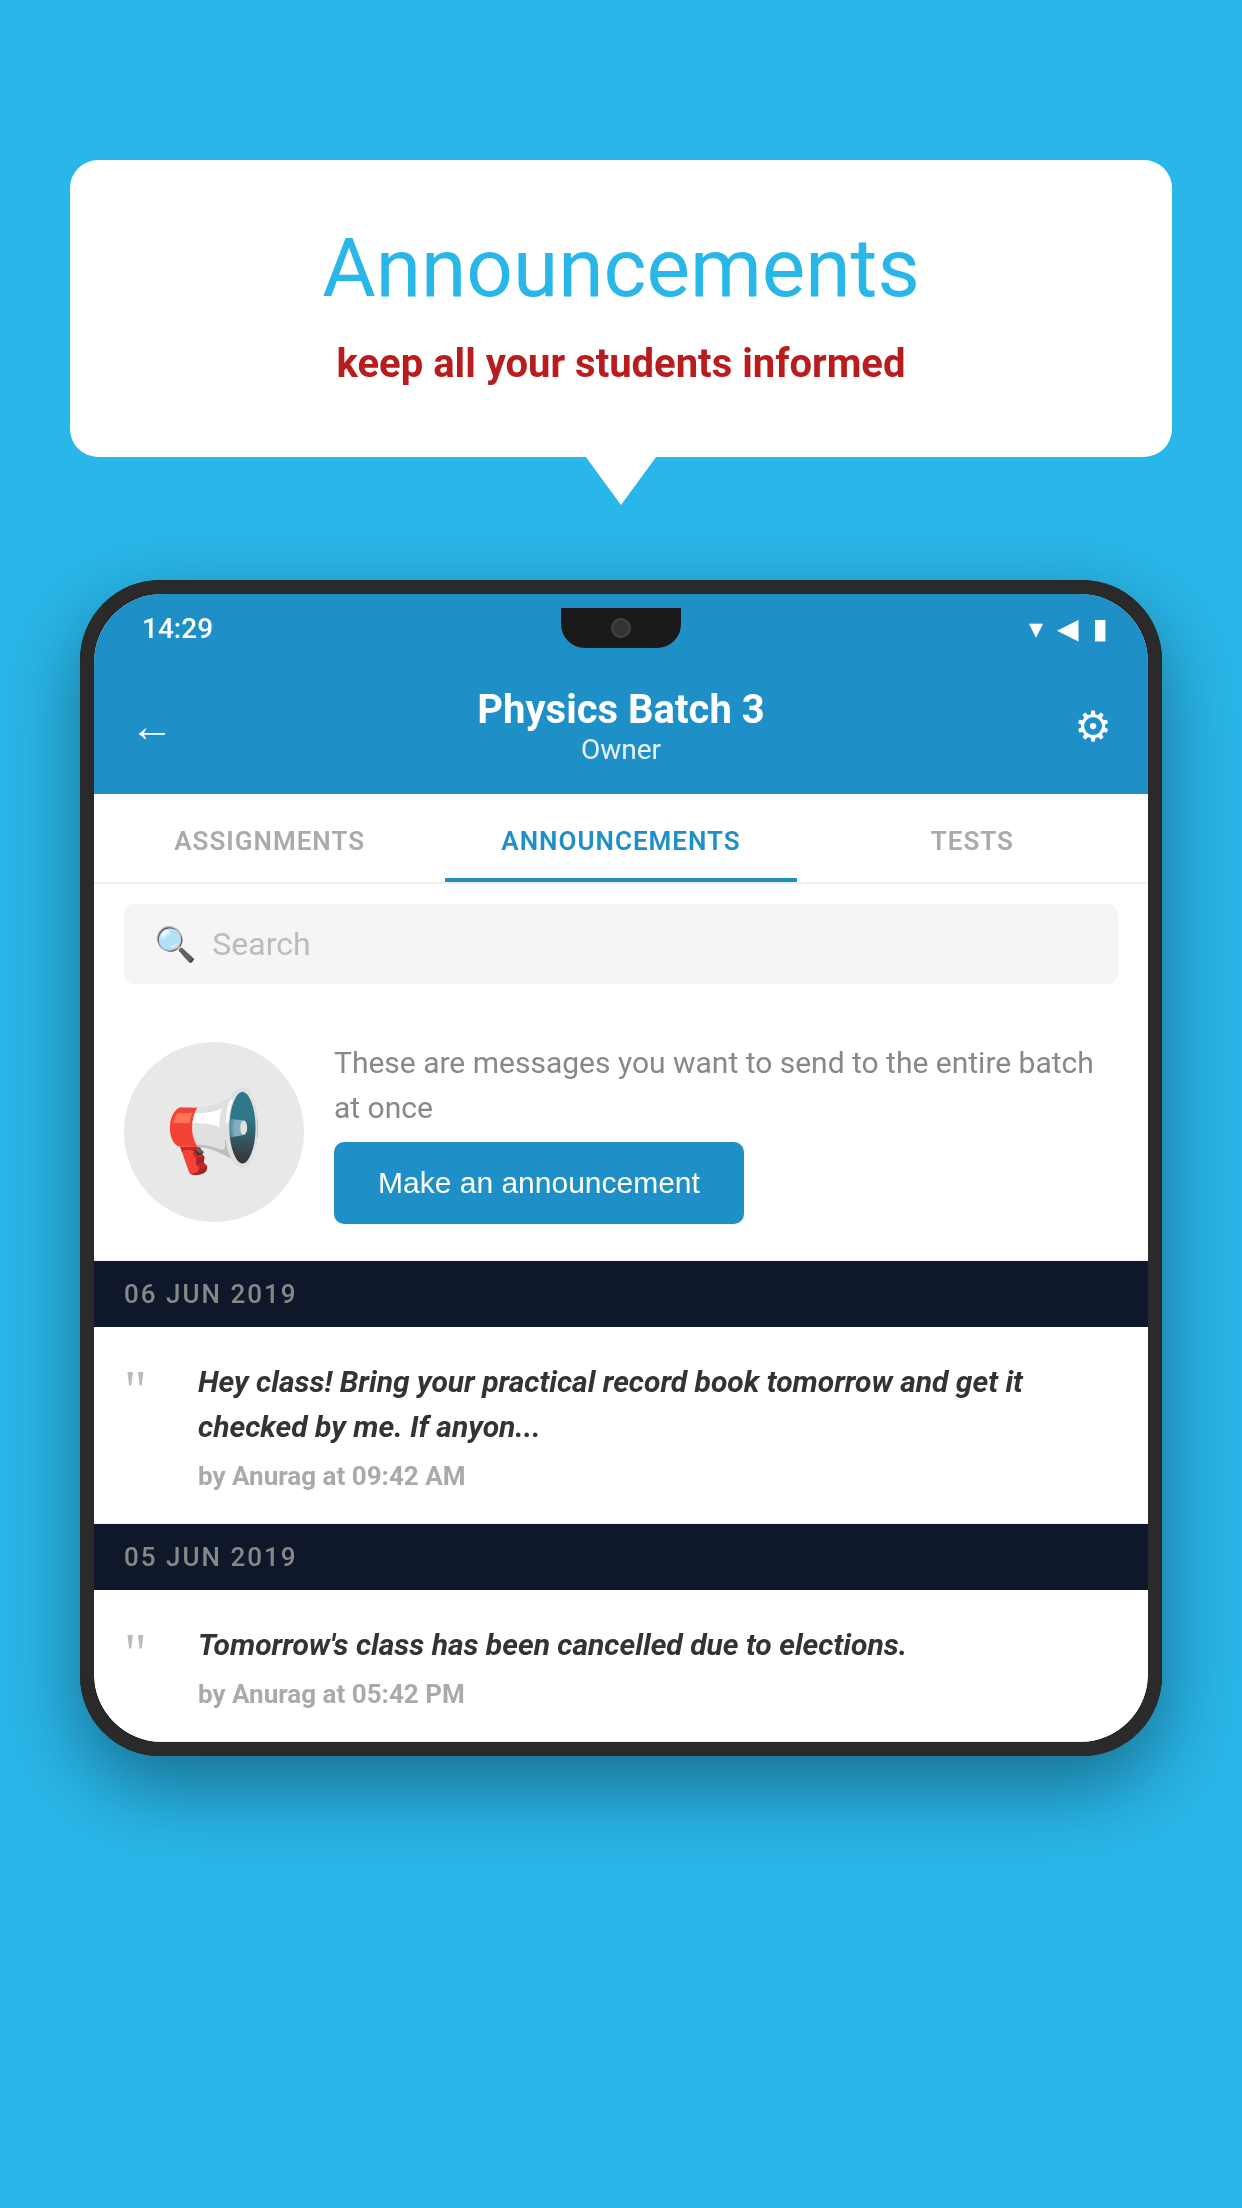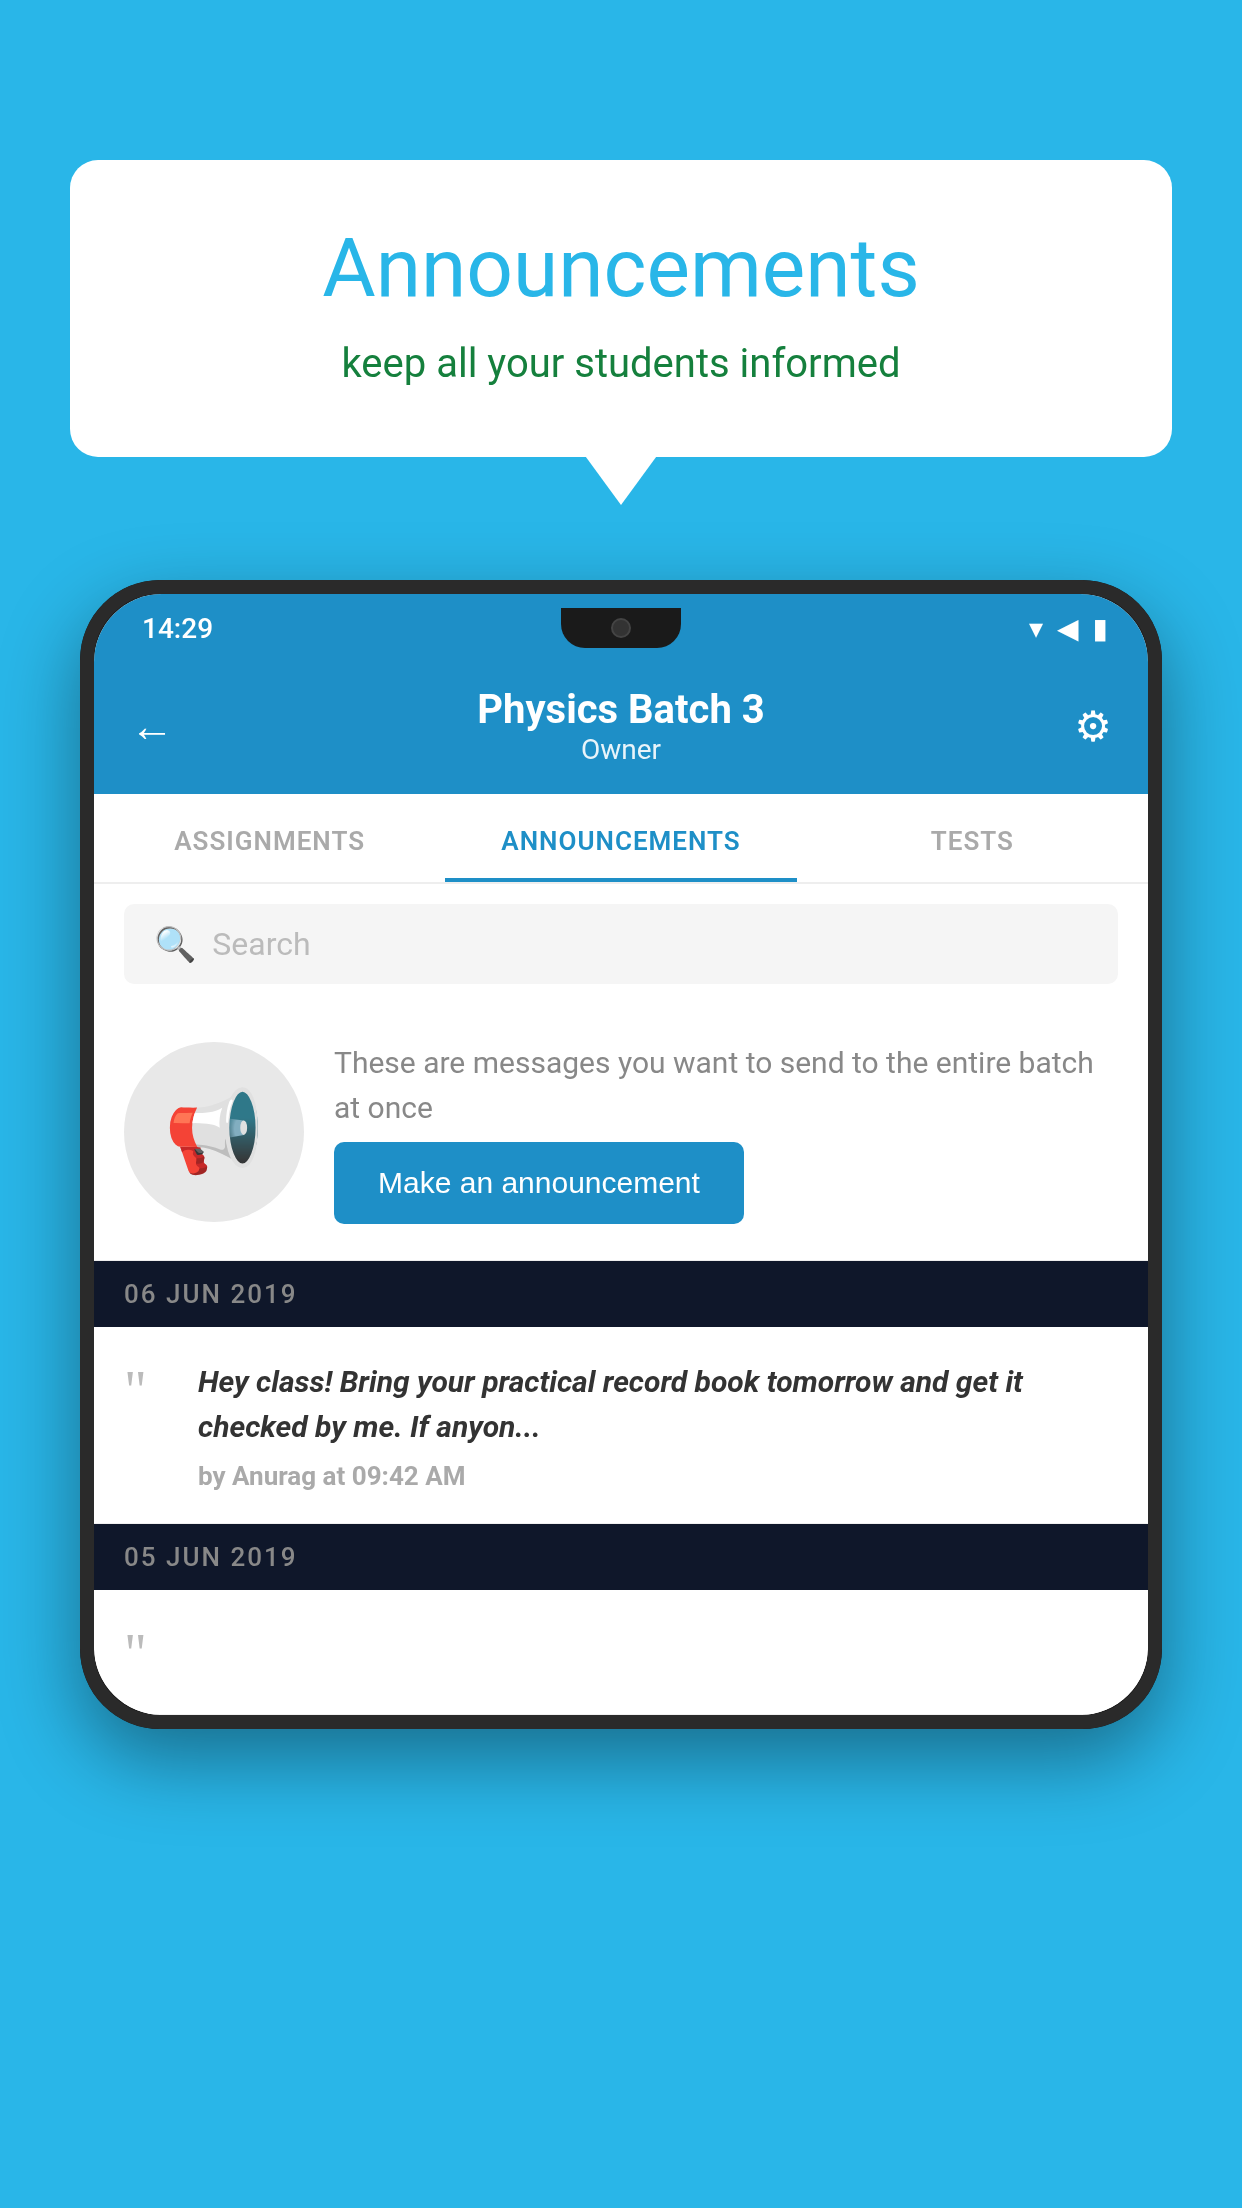--- a/index.html
+++ b/index.html
@@ -48,22 +48,22 @@
 
     .speech-bubble-title {
       font-size: 82px;
       color: #29b6e8;
       font-weight: 400;
       margin-bottom: 24px;
     }
 
     .speech-bubble-subtitle {
       font-size: 40px;
-      color: #15803d;
-      font-weight: 400;
+      color: #b91c1c;
+      font-weight: 700;
     }
 
     
     .phone-wrapper {
       position: absolute;
       top: 580px;
       left: 80px;
       right: 80px;
     }
 
@@ -413,17 +413,21 @@
         <div class="announcement-content">
           <div class="announcement-text">Hey class! Bring your practical record book tomorrow and get it checked by me. If anyon...</div>
           <div class="announcement-meta">by Anurag at 09:42 AM</div>
         </div>
       </div>
 
       <div class="date-header">05  JUN  2019</div>
 
       <div class="announcement-item">
         <div class="quote-icon">"</div>
+        <div class="announcement-content">
+          <div class="announcement-text">Tomorrow's class has been cancelled due to elections.</div>
+          <div class="announcement-meta">by Anurag at 05:42 PM</div>
+        </div>
       </div>
 
     </div>
   </div>
 </div>
 
 </body></html>

